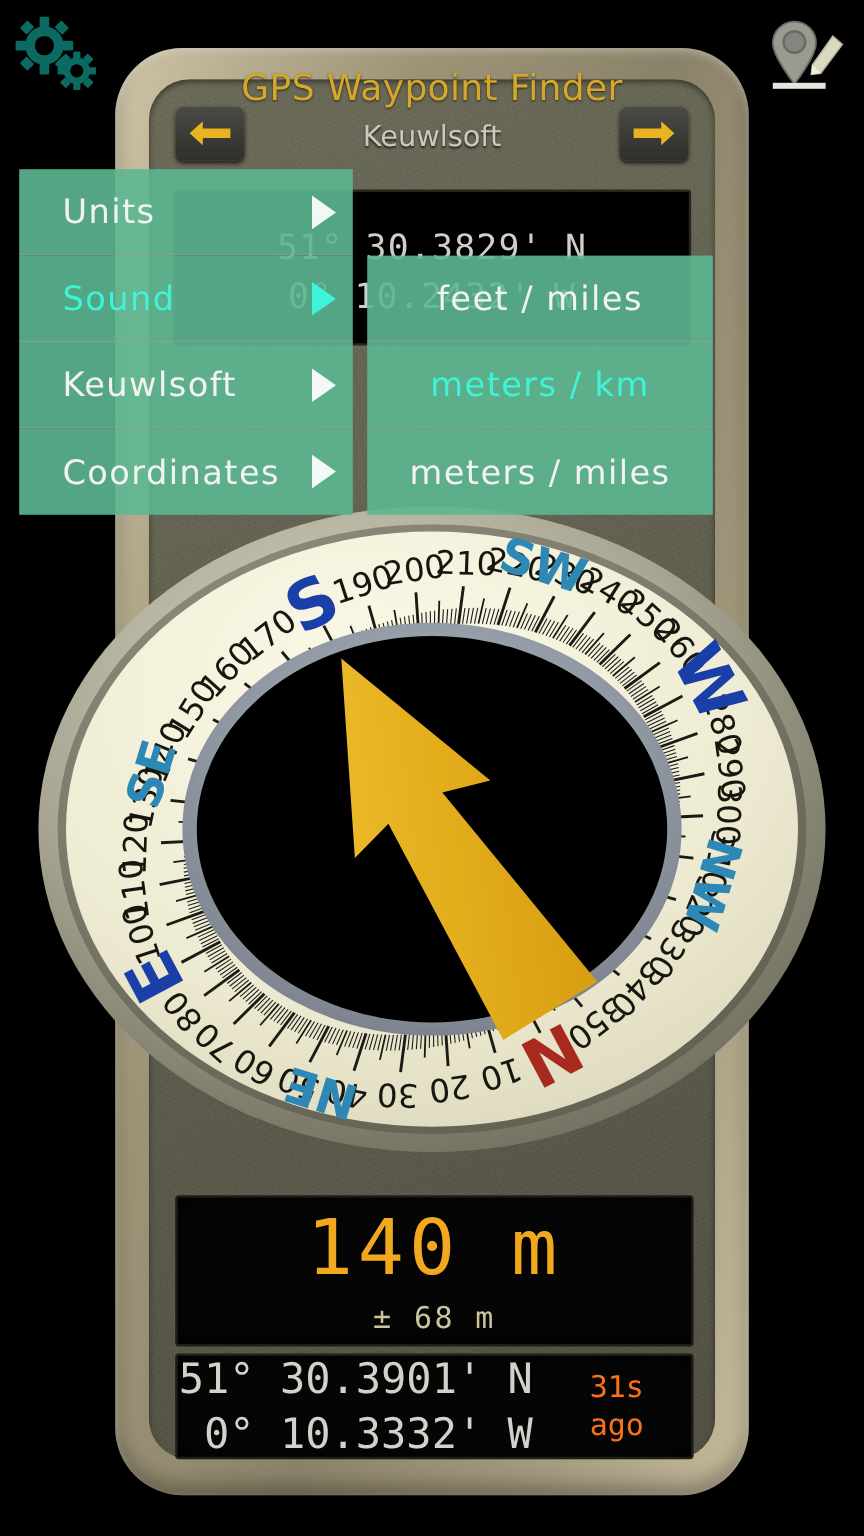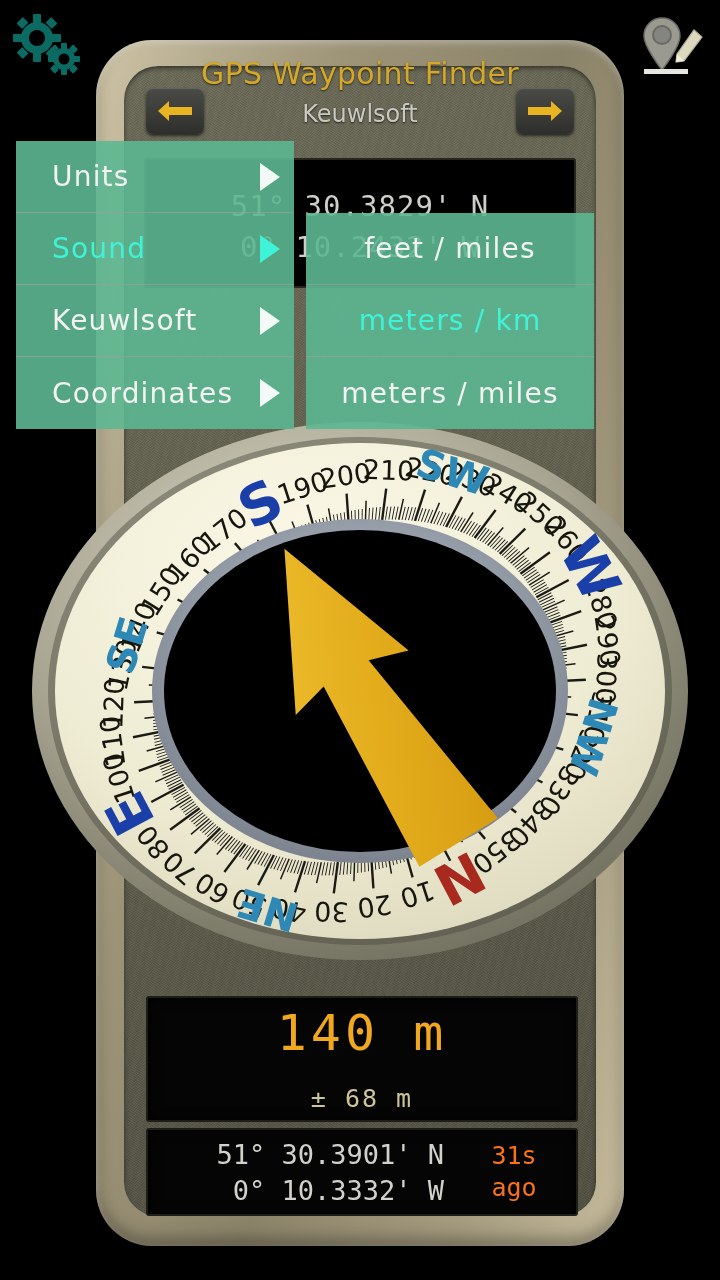--- a/index.html
+++ b/index.html
@@ -74,37 +74,37 @@
   #compass-svg{position:absolute;left:0;top:0;}
 
   
   #distance-panel{
     position:absolute;left:146px;top:996px;width:428px;height:122px;z-index:4;
     background:#050505;border:2px solid #1e1e18;border-radius:3px;
     box-shadow:inset 0 0 12px rgba(0,0,0,.9);
   }
   #distance-value{
     position:absolute;left:0;top:6px;width:428px;text-align:center;
-    font-size:50px;color:#f0a81e;letter-spacing:4px;
+    font-size:64px;color:#f0a81e;letter-spacing:4px;
     font-family:"DejaVu Sans Mono", monospace;
   }
   #distance-accuracy{
     position:absolute;left:0;top:86px;width:428px;text-align:center;
     font-size:25px;color:#cdc49a;font-family:"DejaVu Sans Mono", monospace;letter-spacing:2px;
   }
 
   
   #coord-panel{
     position:absolute;left:146px;top:1128px;width:428px;height:84px;z-index:4;
     background:#050505;border:2px solid #1e1e18;border-radius:3px;
     box-shadow:inset 0 0 12px rgba(0,0,0,.9);
     display:flex;align-items:center;
   }
   #coord-lines{
-    flex:1;font-family:"DejaVu Sans Mono", monospace;font-size:27px;color:#d2d2cb;
+    flex:1;font-family:"DejaVu Sans Mono", monospace;font-size:35px;color:#d2d2cb;
     text-align:right;padding-right:16px;line-height:1.32;padding-top:2px;
   }
   #coord-age{
     width:108px;font-family:"DejaVu Sans Mono", monospace;font-size:25px;color:#f97316;
     text-align:center;line-height:1.3;padding-right:8px;
   }
 
   
   #main-menu{
     position:absolute;left:16px;top:141px;width:278px;z-index:30;

